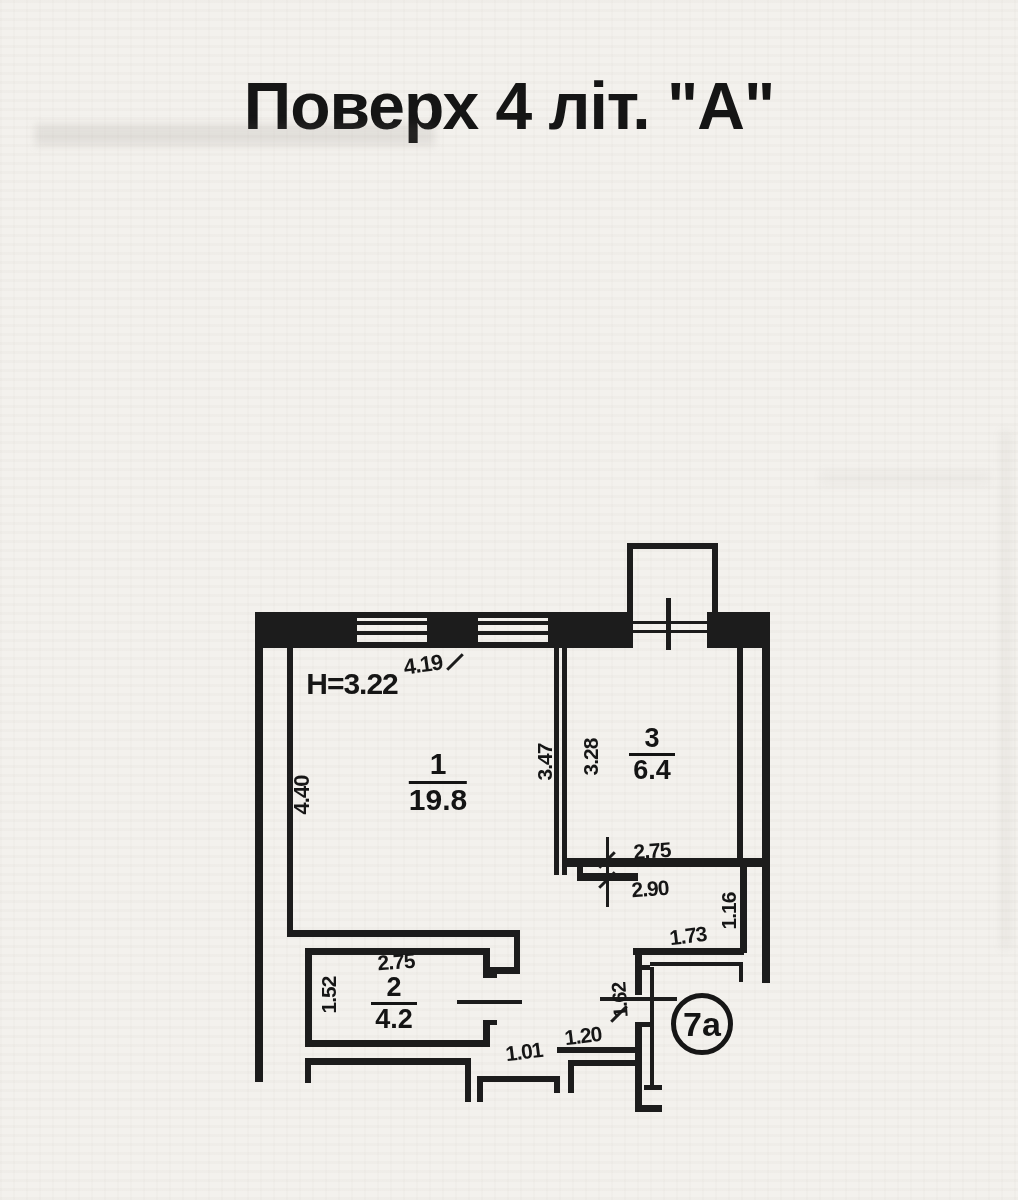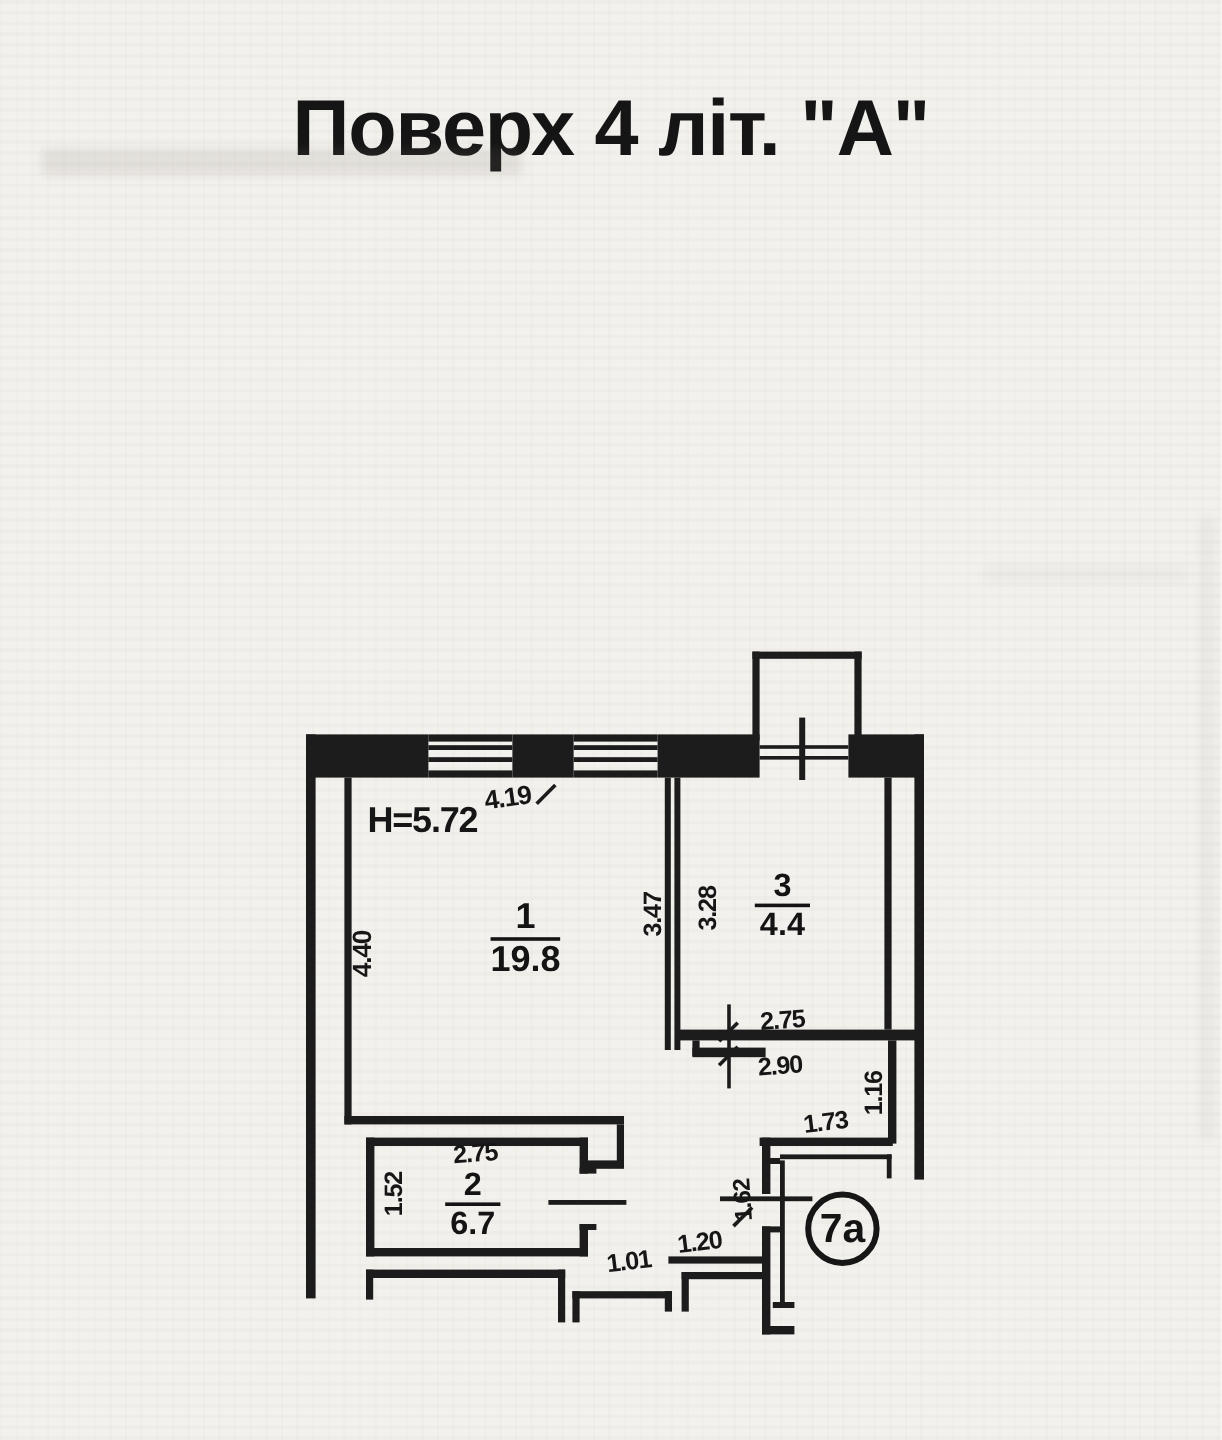--- a/index.html
+++ b/index.html
@@ -114,41 +114,41 @@
       <div class="wline" style="position: absolute; left: 357px; top: 631px; width: 70px; height: 4px;"></div>
       <div class="wall" style="position: absolute; left: 357px; top: 642px; width: 70px; height: 6px;"></div>
       <div class="wall" style="position: absolute; left: 478px; top: 612px; width: 70px; height: 6px;"></div>
       <div class="wline" style="position: absolute; left: 478px; top: 621px; width: 70px; height: 4px;"></div>
       <div class="wline" style="position: absolute; left: 478px; top: 631px; width: 70px; height: 4px;"></div>
       <div class="wall" style="position: absolute; left: 478px; top: 642px; width: 70px; height: 6px;"></div>
       <div class="tick" style="left: 455px; top: 662px;"></div>
       <div class="tick" style="left: 607px; top: 860px;"></div>
       <div class="tick" style="left: 607px; top: 880px;"></div>
       <div class="tick" style="left: 619px; top: 1014px;"></div>
-      <div class="dim" style="left: 352px; top: 684px; font-size: 30px; transform: translate(-50%, -50%) rotate(0deg);">H=5.72</div>
+      <div class="dim" style="left: 352px; top: 684px; font-size: 30px; transform: translate(-50%, -50%) rotate(0deg);">H=3.22</div>
       <div class="dim" style="left: 423px; top: 665px; font-size: 22px; transform: translate(-50%, -50%) rotate(-8deg);">4.19</div>
       <div class="dim" style="left: 302px; top: 795px; font-size: 22px; transform: translate(-50%, -50%) rotate(-90deg);">4.40</div>
       <div class="dim" style="left: 545px; top: 762px; font-size: 21px; transform: translate(-50%, -50%) rotate(-90deg);">3.47</div>
       <div class="dim" style="left: 591px; top: 757px; font-size: 21px; transform: translate(-50%, -50%) rotate(-90deg);">3.28</div>
       <div class="dim" style="left: 652px; top: 851px; font-size: 21px; transform: translate(-50%, -50%) rotate(-4deg);">2.75</div>
       <div class="dim" style="left: 650px; top: 889px; font-size: 21px; transform: translate(-50%, -50%) rotate(-4deg);">2.90</div>
       <div class="dim" style="left: 729px; top: 911px; font-size: 21px; transform: translate(-50%, -50%) rotate(-90deg);">1.16</div>
       <div class="dim" style="left: 688px; top: 936px; font-size: 21px; transform: translate(-50%, -50%) rotate(-7deg);">1.73</div>
       <div class="dim" style="left: 396px; top: 962px; font-size: 21px; transform: translate(-50%, -50%) rotate(-4deg);">2.75</div>
       <div class="dim" style="left: 329px; top: 995px; font-size: 21px; transform: translate(-50%, -50%) rotate(-90deg);">1.52</div>
       <div class="dim" style="left: 524px; top: 1052px; font-size: 21px; transform: translate(-50%, -50%) rotate(-7deg);">1.01</div>
       <div class="dim" style="left: 583px; top: 1036px; font-size: 21px; transform: translate(-50%, -50%) rotate(-7deg);">1.20</div>
       <div class="dim" style="left: 620px; top: 1000px; font-size: 20px; transform: translate(-50%, -50%) rotate(-94deg);">1.62</div>
       <div class="roomlab" style="left: 438px; top: 748px; font-size: 30px;">
         <div class="num" style="min-width: 42px; text-align: center;">1</div>
         <div>19.8</div>
       </div>
       <div class="roomlab" style="left: 652px; top: 724px; font-size: 27px;">
         <div class="num" style="min-width: 30px; text-align: center;">3</div>
-        <div>4.4</div>
+        <div>6.4</div>
       </div>
       <div class="roomlab" style="left: 394px; top: 973px; font-size: 27px;">
         <div class="num" style="min-width: 30px; text-align: center;">2</div>
-        <div>6.7</div>
+        <div>4.2</div>
       </div>
       <div class="badge" style="left: 702px; top: 1024px; width: 52px; height: 52px; font-size: 34px;">7а</div>
     </div>
 </div>
 
 </body></html>

